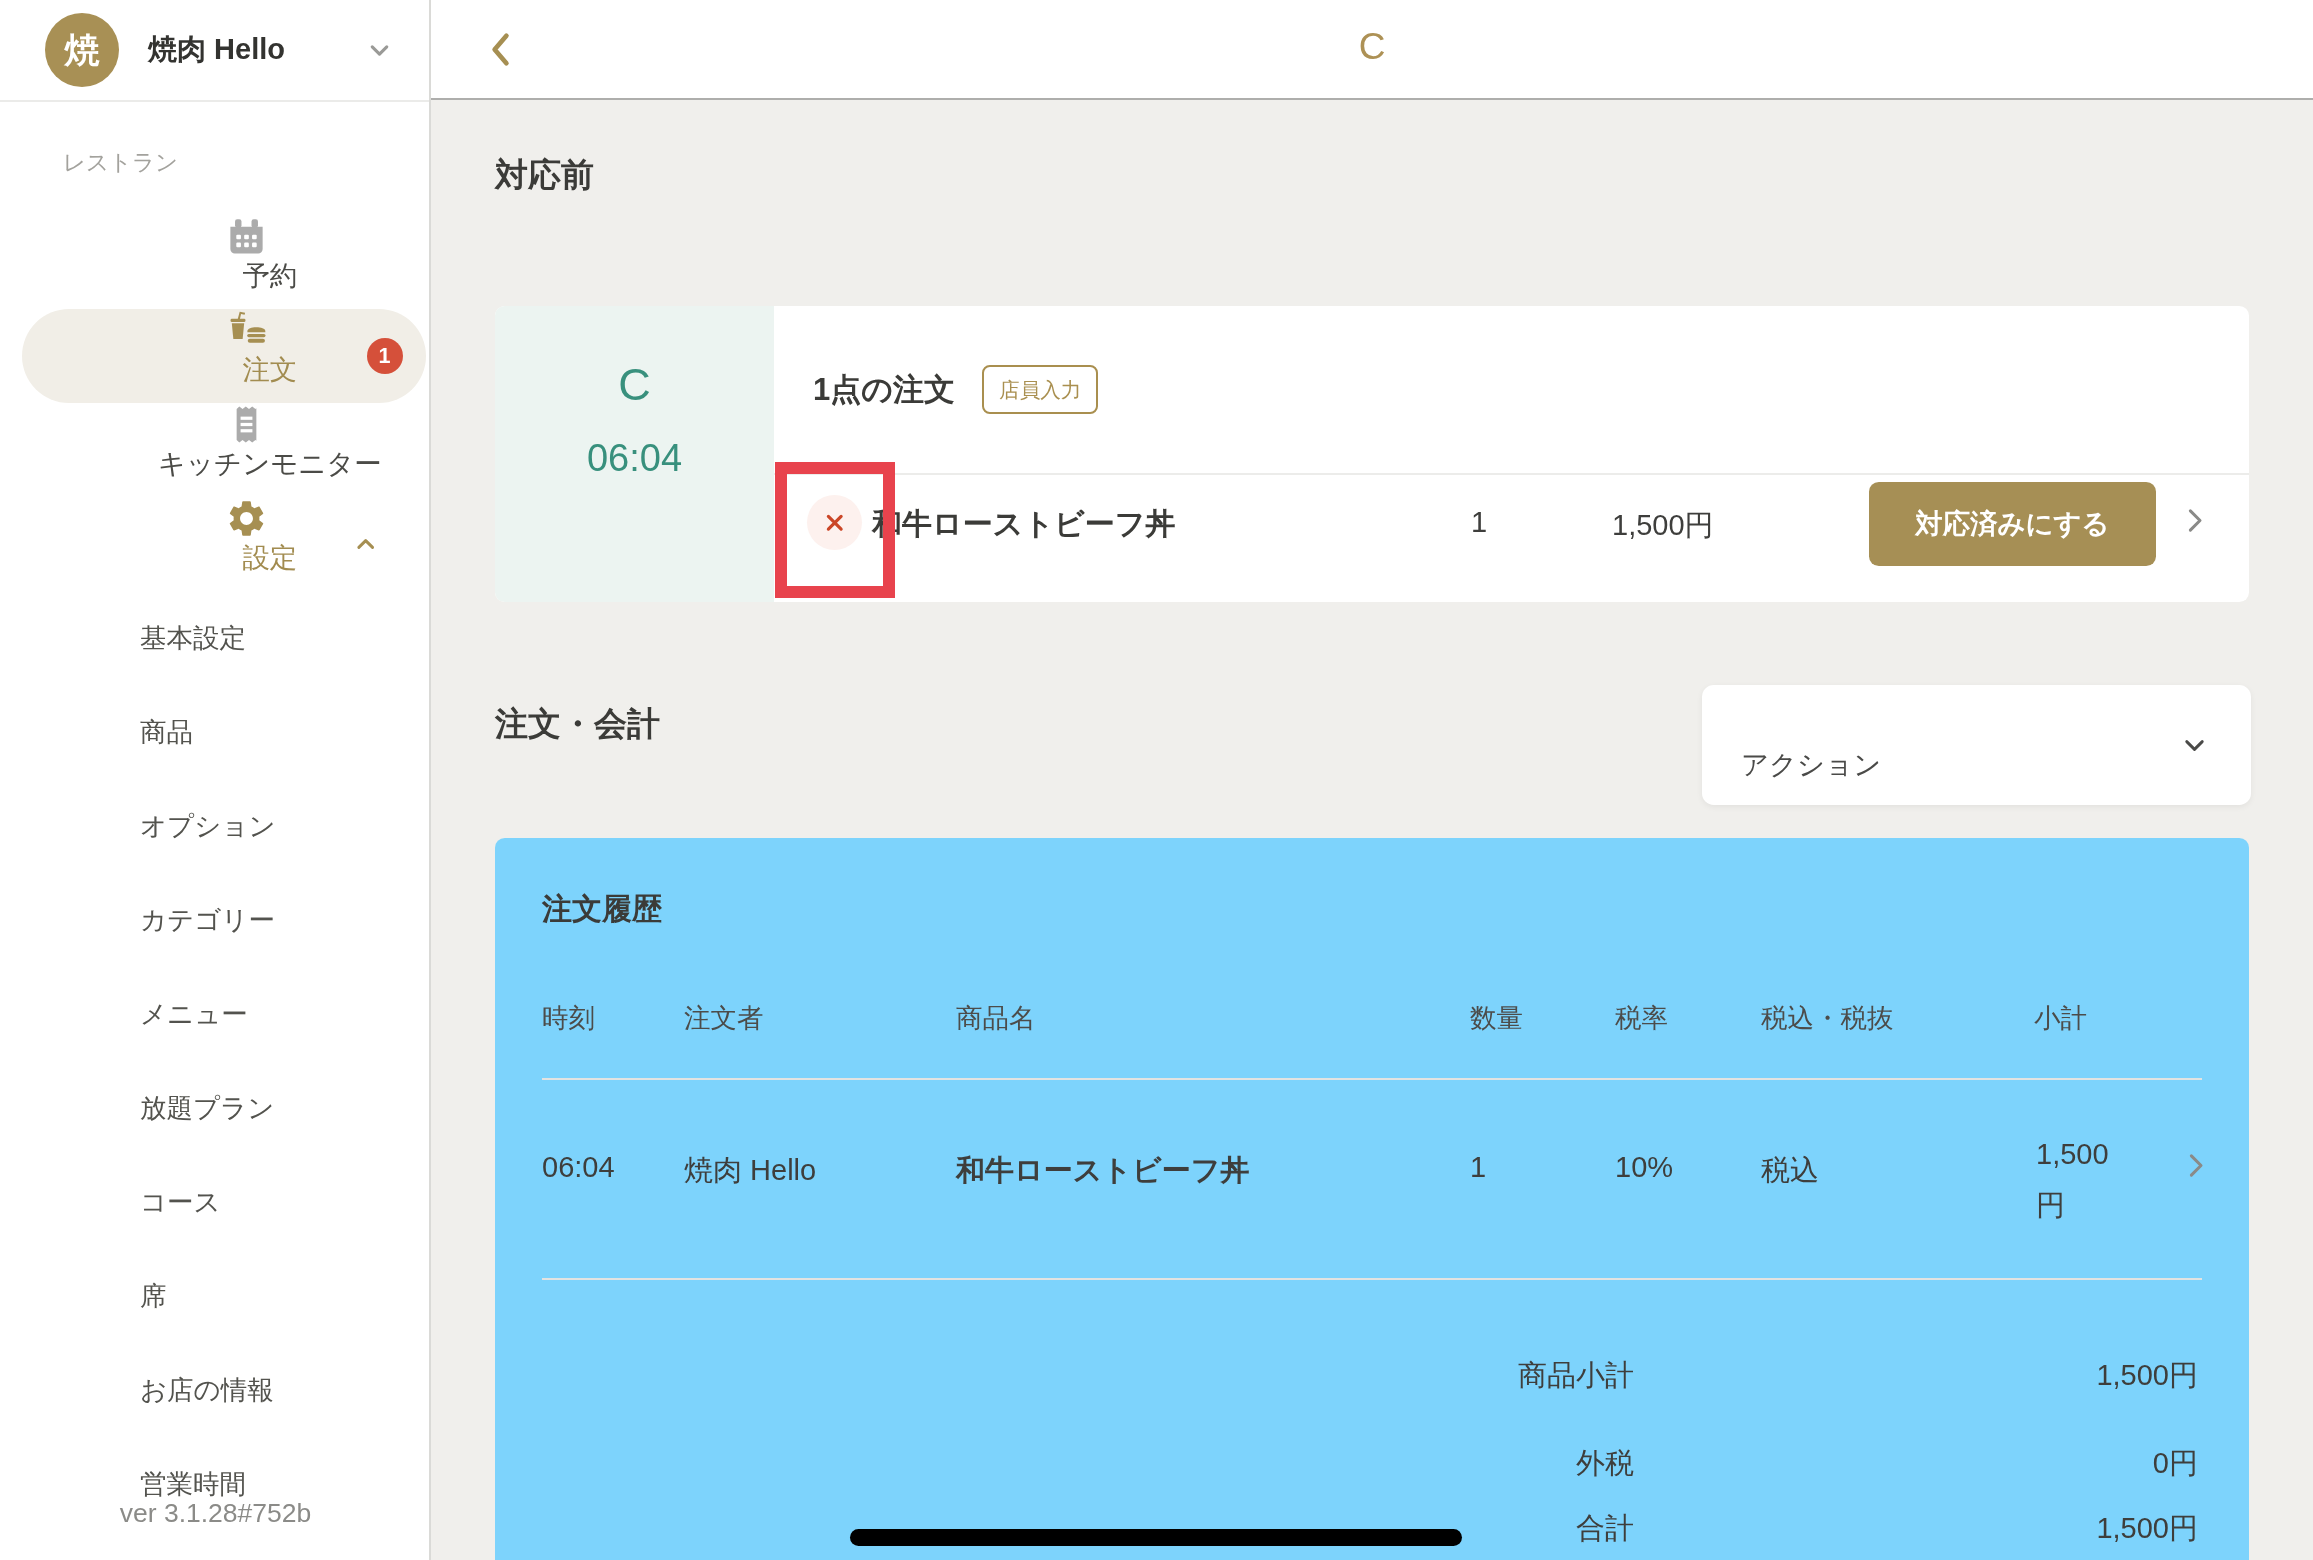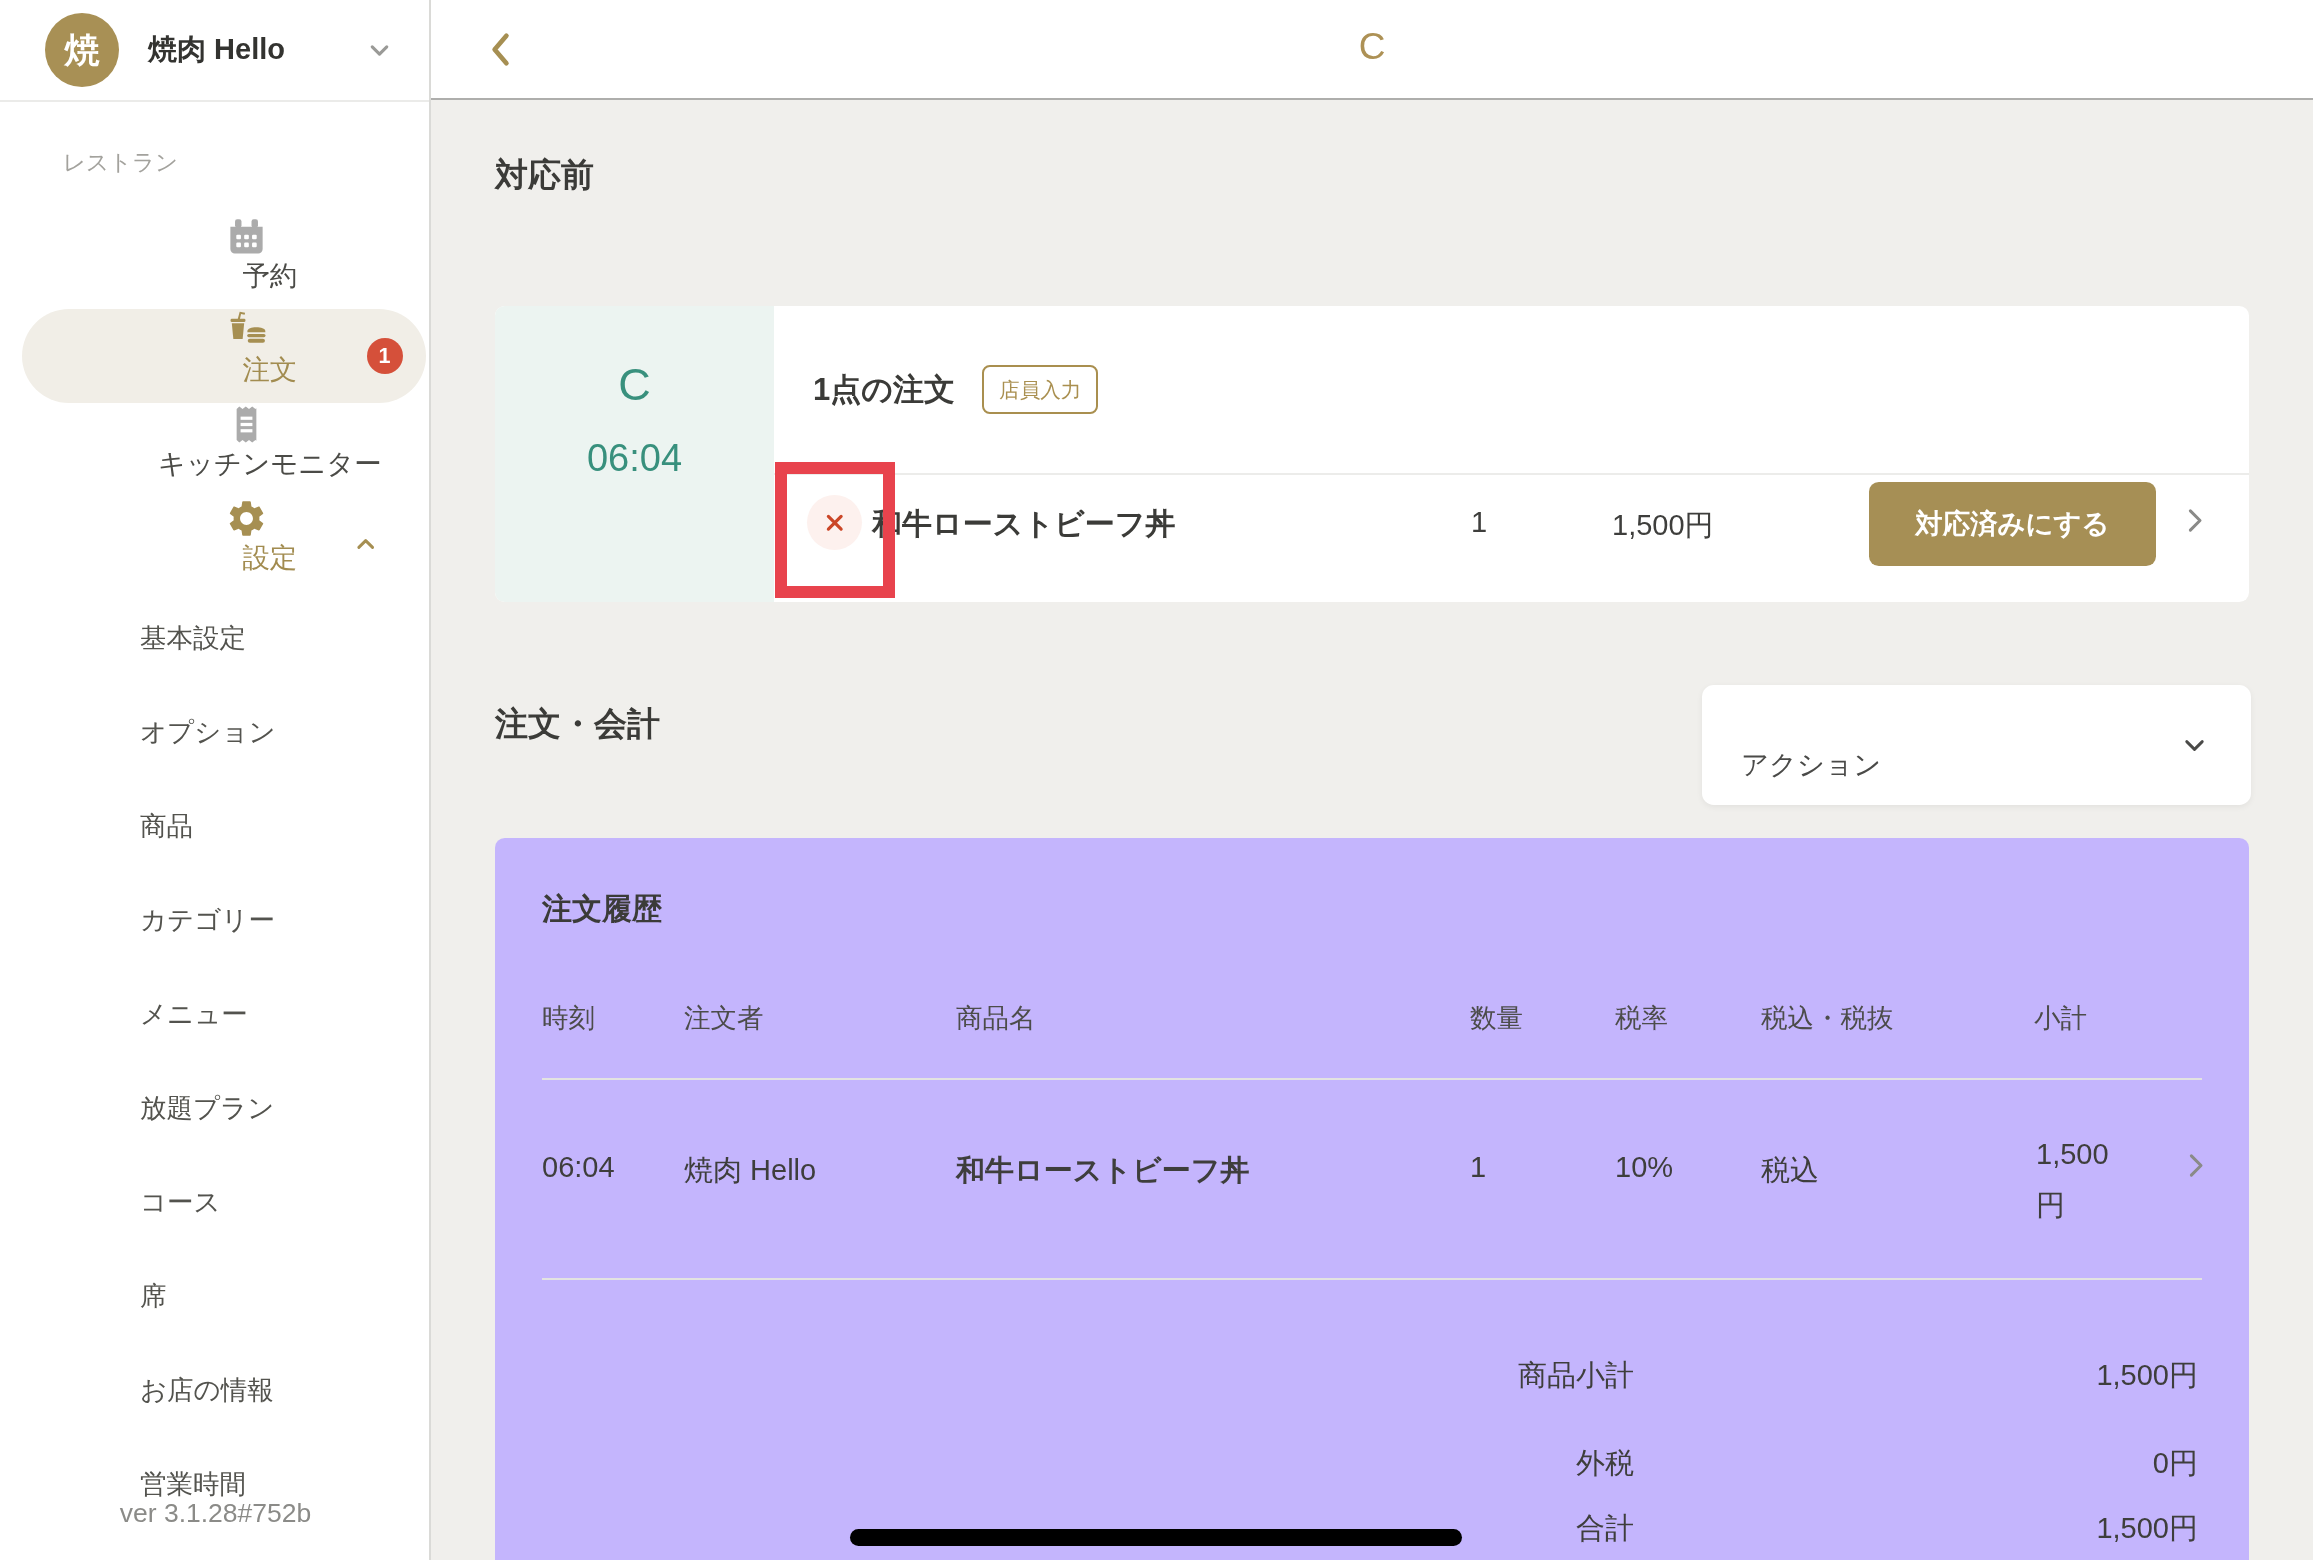--- a/index.html
+++ b/index.html
@@ -78,21 +78,21 @@
   
   .annotation { position:absolute; left:775px; top:462px; width:120px; height:136px;
                 border:12.7px solid #e8434d; z-index:10; }
   
   .action-dd { position:absolute; left:1271px; top:583px; width:549px; height:120px;
                background:#fff; border-radius:11.8px; box-shadow:0 2px 5.9px rgba(0,0,0,0.06); }
   .action-label { position:absolute; left:39px; top:43px; font-size:27.4px; color:#4a4a48;margin-top:19px; }
   .action-chev { position:absolute; right:41px; top:45px; color:#4a4a48; }
   
   .table-card { position:absolute; left:64px; top:736px; width:1754px; height:722px;
-                background:#c4b5fd; border-radius:9.8px 9.8px 0 0; }
+                background:#7dd3fc; border-radius:9.8px 9.8px 0 0; }
   .table-title { position:absolute; left:47px; top:51px; font-size:30px; font-weight:bold; color:#3b3b38; }
   .th { position:absolute; top:162px; font-size:26.5px; color:#4c4c4a; }
   .td { position:absolute; top:313px; font-size:29px; color:#3e3e3c; }
   .c0 { left:47px; } .c1 { left:189px; } .c2 { left:461px; } .c3 { left:975px; }
   .c4 { left:1120px; } .c5 { left:1266px; } .c6 { left:1539px; }
   .td.bold { font-weight:bold; }
   .divider { position:absolute; left:47px; width:1660px; height:2px; background:#e3e3e1; }
   #div1 { top:240px; } #div2 { top:440px; }
   .subtotal-block { position:absolute; left:1541px; top:291px; font-size:29px;
                     color:#3e3e3c; line-height:51px; }
@@ -175,22 +175,22 @@
       <span class="nav-chevron chev">
         <svg width="27.4" height="27.4" viewBox="0 0 24 24">
             <path d="M6 15l6-6 6 6" fill="none" stroke="currentColor" stroke-width="2.6" stroke-linecap="round" stroke-linejoin="round"></path>
           </svg>
       </span>
     </div>
   </div>
 
   <div class="subnav">
     <div class="subitem">基本設定</div>
+    <div class="subitem">商品</div>
     <div class="subitem">オプション</div>
-    <div class="subitem">商品</div>
     <div class="subitem">カテゴリー</div>
     <div class="subitem">メニュー</div>
     <div class="subitem">放題プラン</div>
     <div class="subitem">コース</div>
     <div class="subitem">席</div>
     <div class="subitem">お店の情報</div>
     <div class="subitem">営業時間</div>
   </div>
 
   <div class="version">ver 3.1.28#752b</div>

